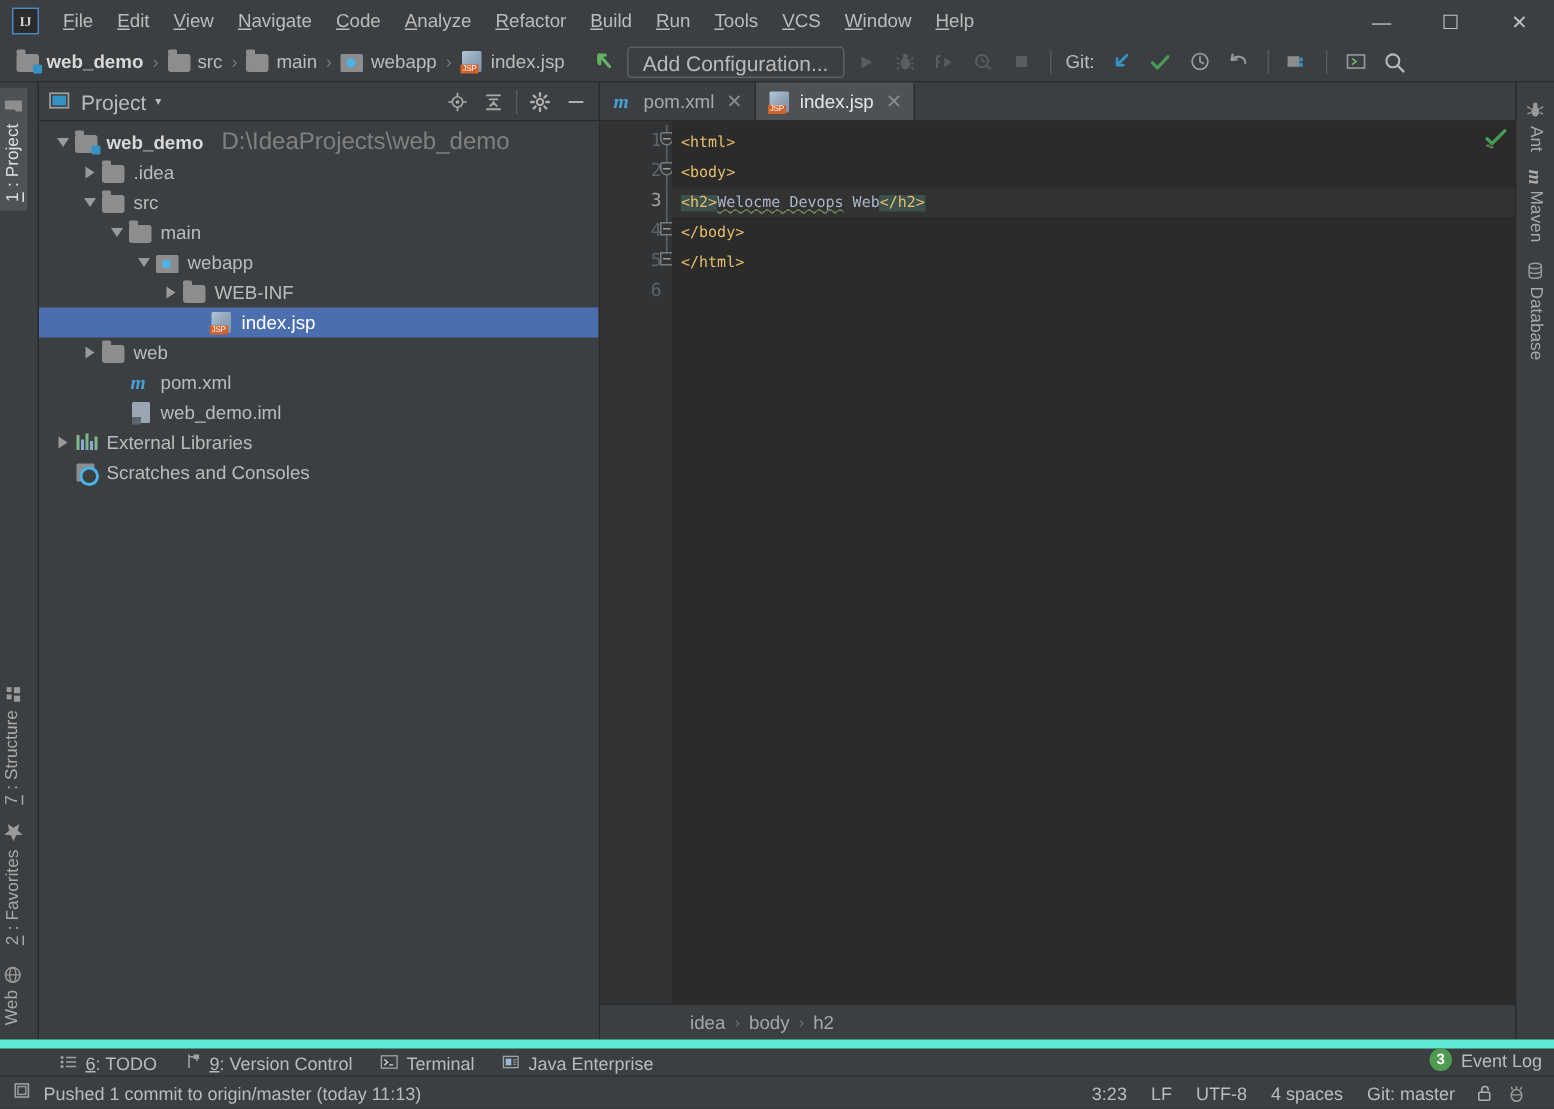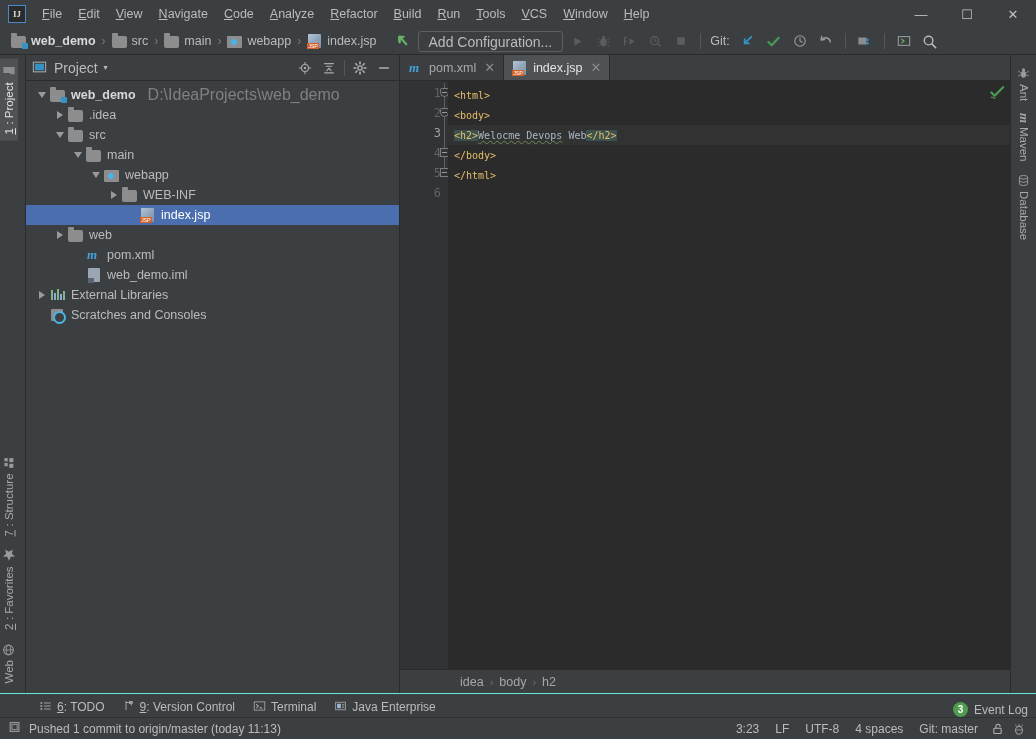--- a/index.html
+++ b/index.html
@@ -220,37 +220,37 @@
 
   .ed-breadcrumb {
     height: 24px; flex: 0 0 24px; background: #3c3f41; display: flex; align-items: center;
     padding-left: 56px; gap: 0; border-top: 1px solid #2b2b2b;
   }
   .bc { font-size: 12.5px; color: #a6a6a6; padding: 1px 4px; }
   .bcsep { color: #6f6f6f; font-size: 11px; padding: 0 2px; }
 
   
   .bottom-bar {
-    height: 24px; flex: 0 0 24px; background: #3c3f41; display: flex; align-items: flex-end;
-    padding-left: 30px; border-top: 1px solid #5eead4;
+    height: 24px; flex: 0 0 24px; background: #3c3f41; display: flex; align-items: flex-start;
+    padding-left: 30px; border-top: 6px solid #5eead4;
   }
   .btool {
     display: flex; align-items: center; gap: 5px; font-size: 12px; color: #bbbbbb;
     padding: 2px 9px; white-space: nowrap;
   }
   .btool u { text-decoration: underline; }
   .event-log { margin-left: auto; display: flex; align-items: center; gap: 6px; padding-right: 8px; }
   .badge3 {
     width: 15px; height: 15px; border-radius: 50%; background: #4f9b4f; color: #fff;
     font-size: 10px; display: flex; align-items: center; justify-content: center; font-weight: bold;
   }
 
   .status-bar {
     height: 22px; flex: 0 0 22px; background: #3c3f41; display: flex; align-items: center;
-    padding: 0 6px 0 8px; border-top: 1px solid #323232; font-size: 12px; color: #bbbbbb;
+    padding: 0 14px 0 8px; border-top: 1px solid #323232; font-size: 12px; color: #bbbbbb;
   }
   .sb-msg { display: flex; align-items: center; gap: 7px; }
   .sb-right { margin-left: auto; display: flex; align-items: center; gap: 0px; }
   .sb-item { padding: 2px 8px; white-space: nowrap; }
   .sb-ic { width: 22px; height: 18px; display: flex; align-items: center; justify-content: center; }
 </style>
 </head>
 <body>
 
 <div class="app">

